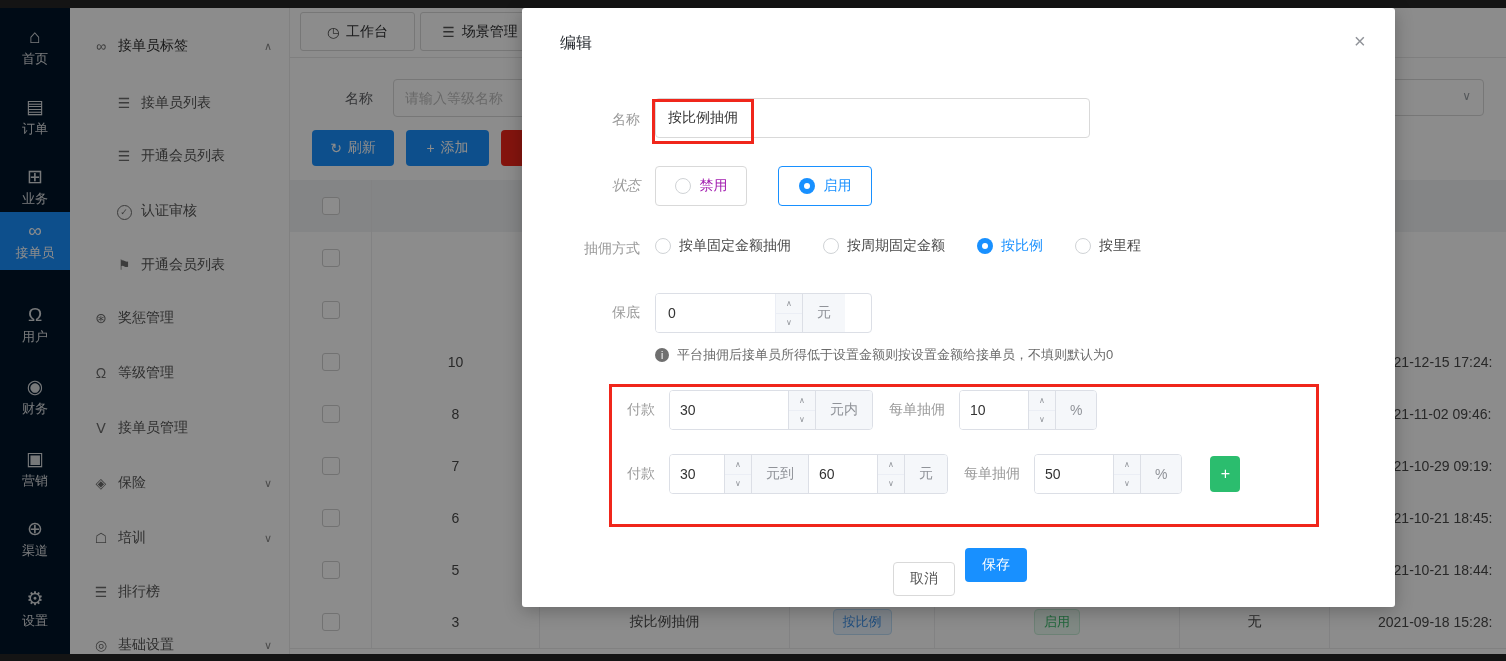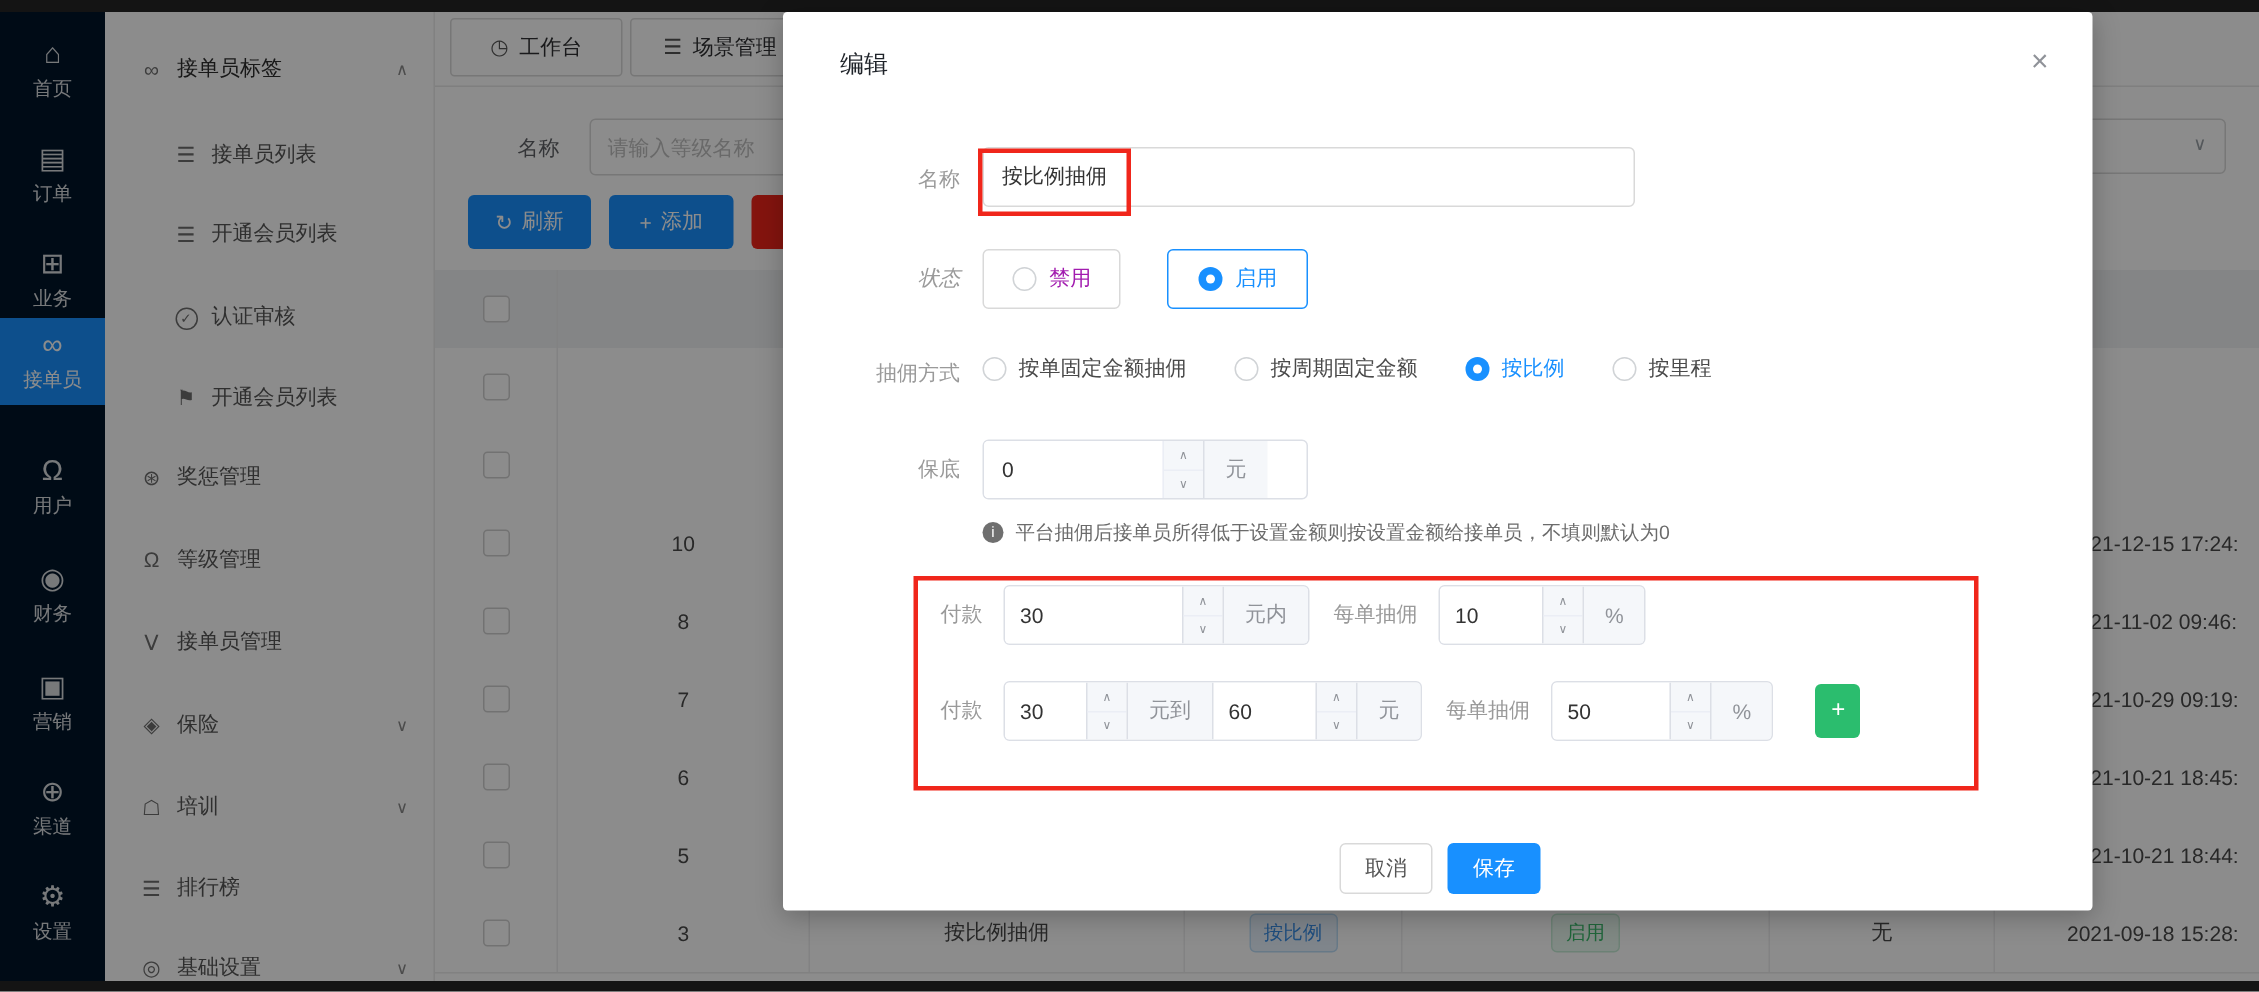--- a/index.html
+++ b/index.html
@@ -433,16 +433,16 @@
         <span class="spin seg-border">
           <span>∧</span>
             <span>∨</span>
         </span>
         <span class="append">%</span>
       </span>
       <button class="addbtn">+</button>
     </div>
 
     <button class="mbtn mbtn-cancel" style="left:371px;top:554px;">取消</button>
-    <button class="mbtn mbtn-save" style="left:443px;top:554px;">保存</button>
+    <button class="mbtn mbtn-save" style="left:443px;top:540px;">保存</button>
   </div>
 
 </div>
 
 </body></html>

